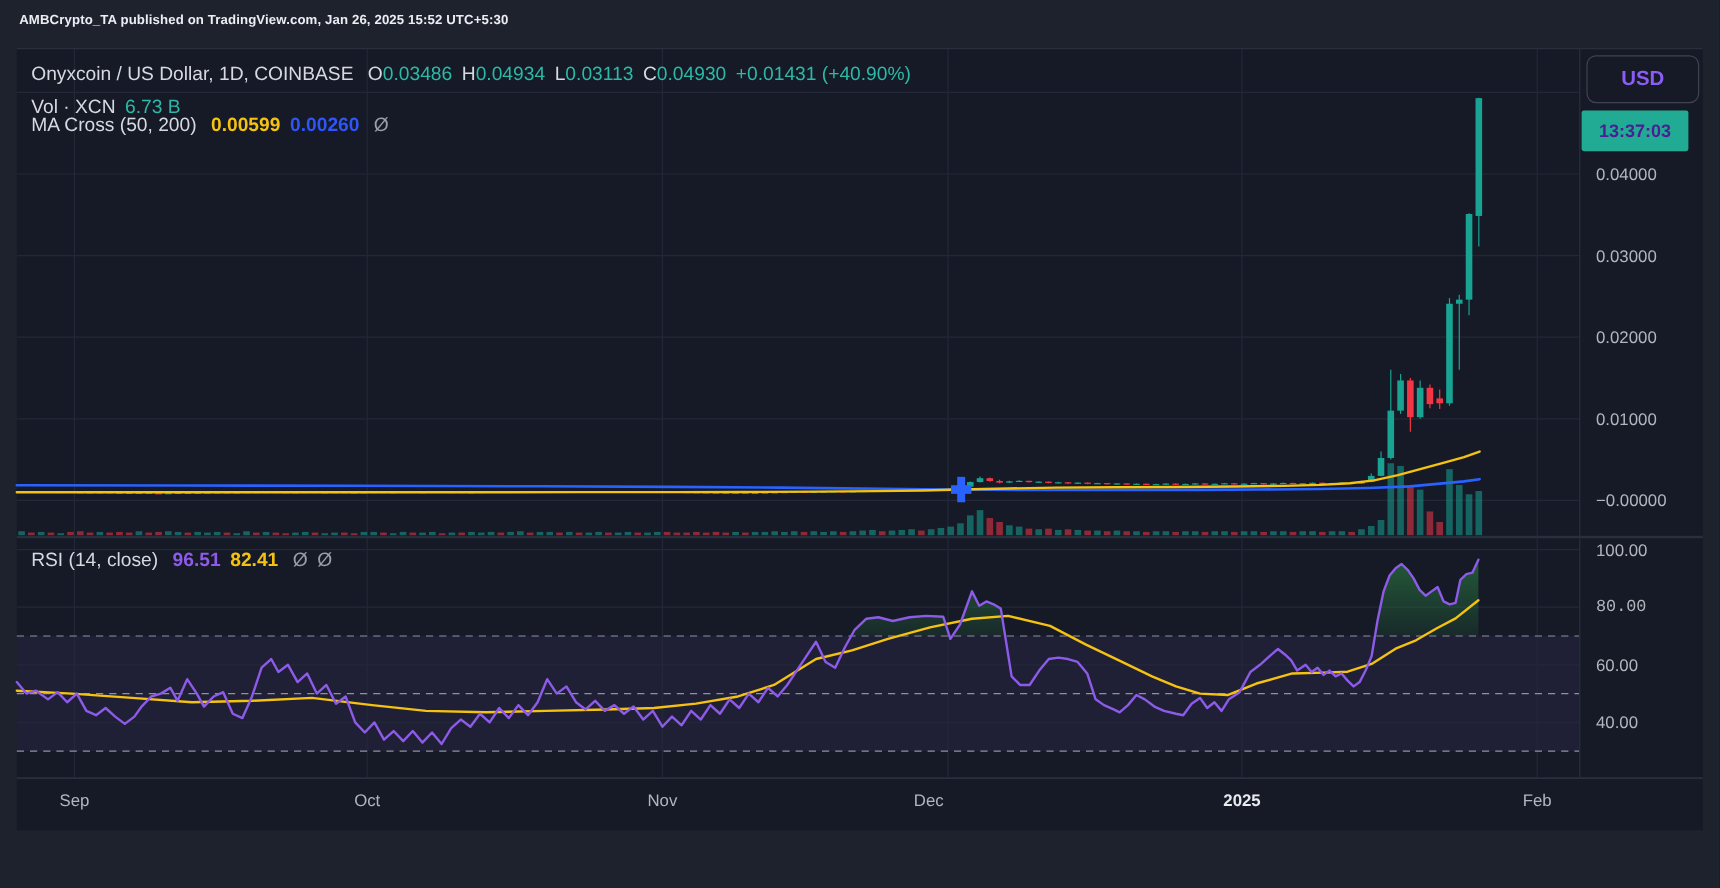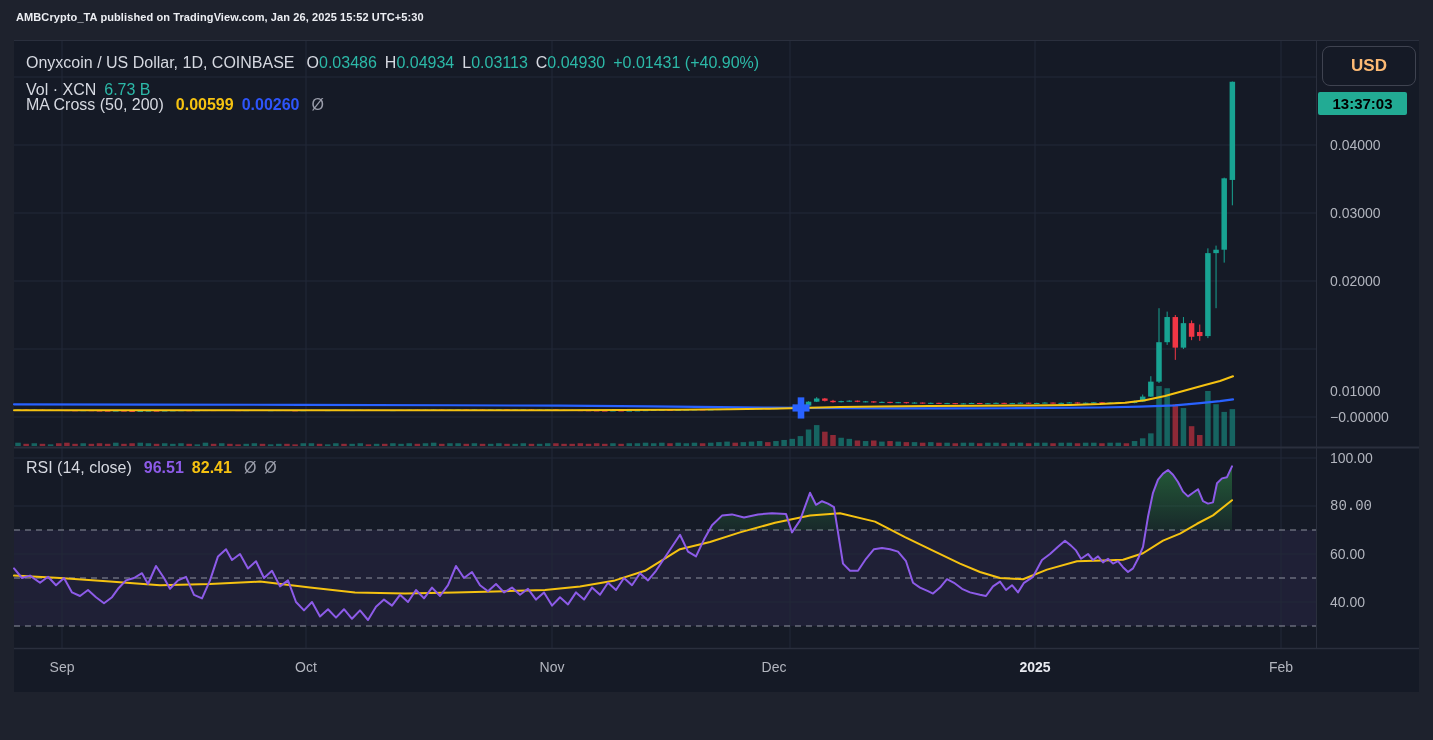--- a/index.html
+++ b/index.html
@@ -12,23 +12,23 @@
   .lrow{position:absolute;left:26px;z-index:3;font-size:16px;color:#d6d9e1;white-space:nowrap;}
   .lrow span{display:inline-block;}
   .gap8{margin-left:8px;} .gap12{margin-left:12px;}
   .teal{color:#2cb9a8;} .yellow{color:#f5c211;font-weight:bold;} .blue{color:#2e55fa;font-weight:bold;}
   .purple{color:#8d5be8;font-weight:bold;} .gray{color:#9a9daa;}
   .axis-label{position:absolute;font-size:14px;color:#b2b5be;z-index:3;}
   .month-label{transform:translateX(-50%);}
   .bright{color:#e8eaf0;font-weight:bold;}
   #usd-button{position:absolute;left:1322px;top:46px;width:92px;height:38px;z-index:4;
       border:1px solid #3f4350;border-radius:8px;background:transparent;display:flex;align-items:center;justify-content:center;
-      font-size:17px;font-weight:bold;color:#fdba74;cursor:pointer;}
-  #countdown{position:absolute;left:1318px;top:92px;width:89px;height:23px;z-index:4;background:#22ab94;border-radius:2px;
-      display:flex;align-items:center;justify-content:center;font-size:15px;font-weight:bold;color:#000000;}
+      font-size:17px;font-weight:bold;color:#8b5cf6;cursor:pointer;}
+  #countdown{position:absolute;left:1318px;top:92px;width:89px;height:34px;z-index:4;background:#22ab94;border-radius:2px;
+      display:flex;align-items:center;justify-content:center;font-size:15px;font-weight:bold;color:#4c1d95;}
   #footer{position:absolute;left:0;top:692px;width:1433px;height:48px;z-index:3;}
   .scale-area{position:absolute;z-index:2;}
 </style>
 </head>
 <body>
 
 <div id="widget-bg"></div>
 
 <svg id="plot" width="1433" height="740" viewBox="0 0 1433 740">
   <defs>
@@ -540,21 +540,21 @@
 </div>
 
 <div class="lrow" style="top:459px;">
   <span>RSI (14, close)</span><span class="gap12 purple">96.51</span><span class="gap8 yellow">82.41</span><span class="gap12 gray">Ø</span><span class="gap8 gray">Ø</span>
 </div>
 
 <div class="scale-area" style="left:1318px;top:40px;width:101px;height:408px;">
   <div class="axis-label" style="left:12px;top:97px;">0.04000</div>
   <div class="axis-label" style="left:12px;top:165px;">0.03000</div>
   <div class="axis-label" style="left:12px;top:233px;">0.02000</div>
-  <div class="axis-label" style="left:12px;top:301px;margin-top:42px;">0.01000</div>
+  <div class="axis-label" style="left:12px;top:301px;">0.01000</div>
   <div class="axis-label" style="left:12px;top:369px;">−0.00000</div>
 </div>
 
 <div class="scale-area" style="left:1318px;top:448px;width:101px;height:200px;">
   <div class="axis-label" style="left:12px;top:2px;">100.00</div>
   <div class="axis-label" style="left:12px;top:50px;font-family:Liberation Mono, monospace;">80.00</div>
   <div class="axis-label" style="left:12px;top:98px;">60.00</div>
   <div class="axis-label" style="left:12px;top:146px;">40.00</div>
 </div>
 

